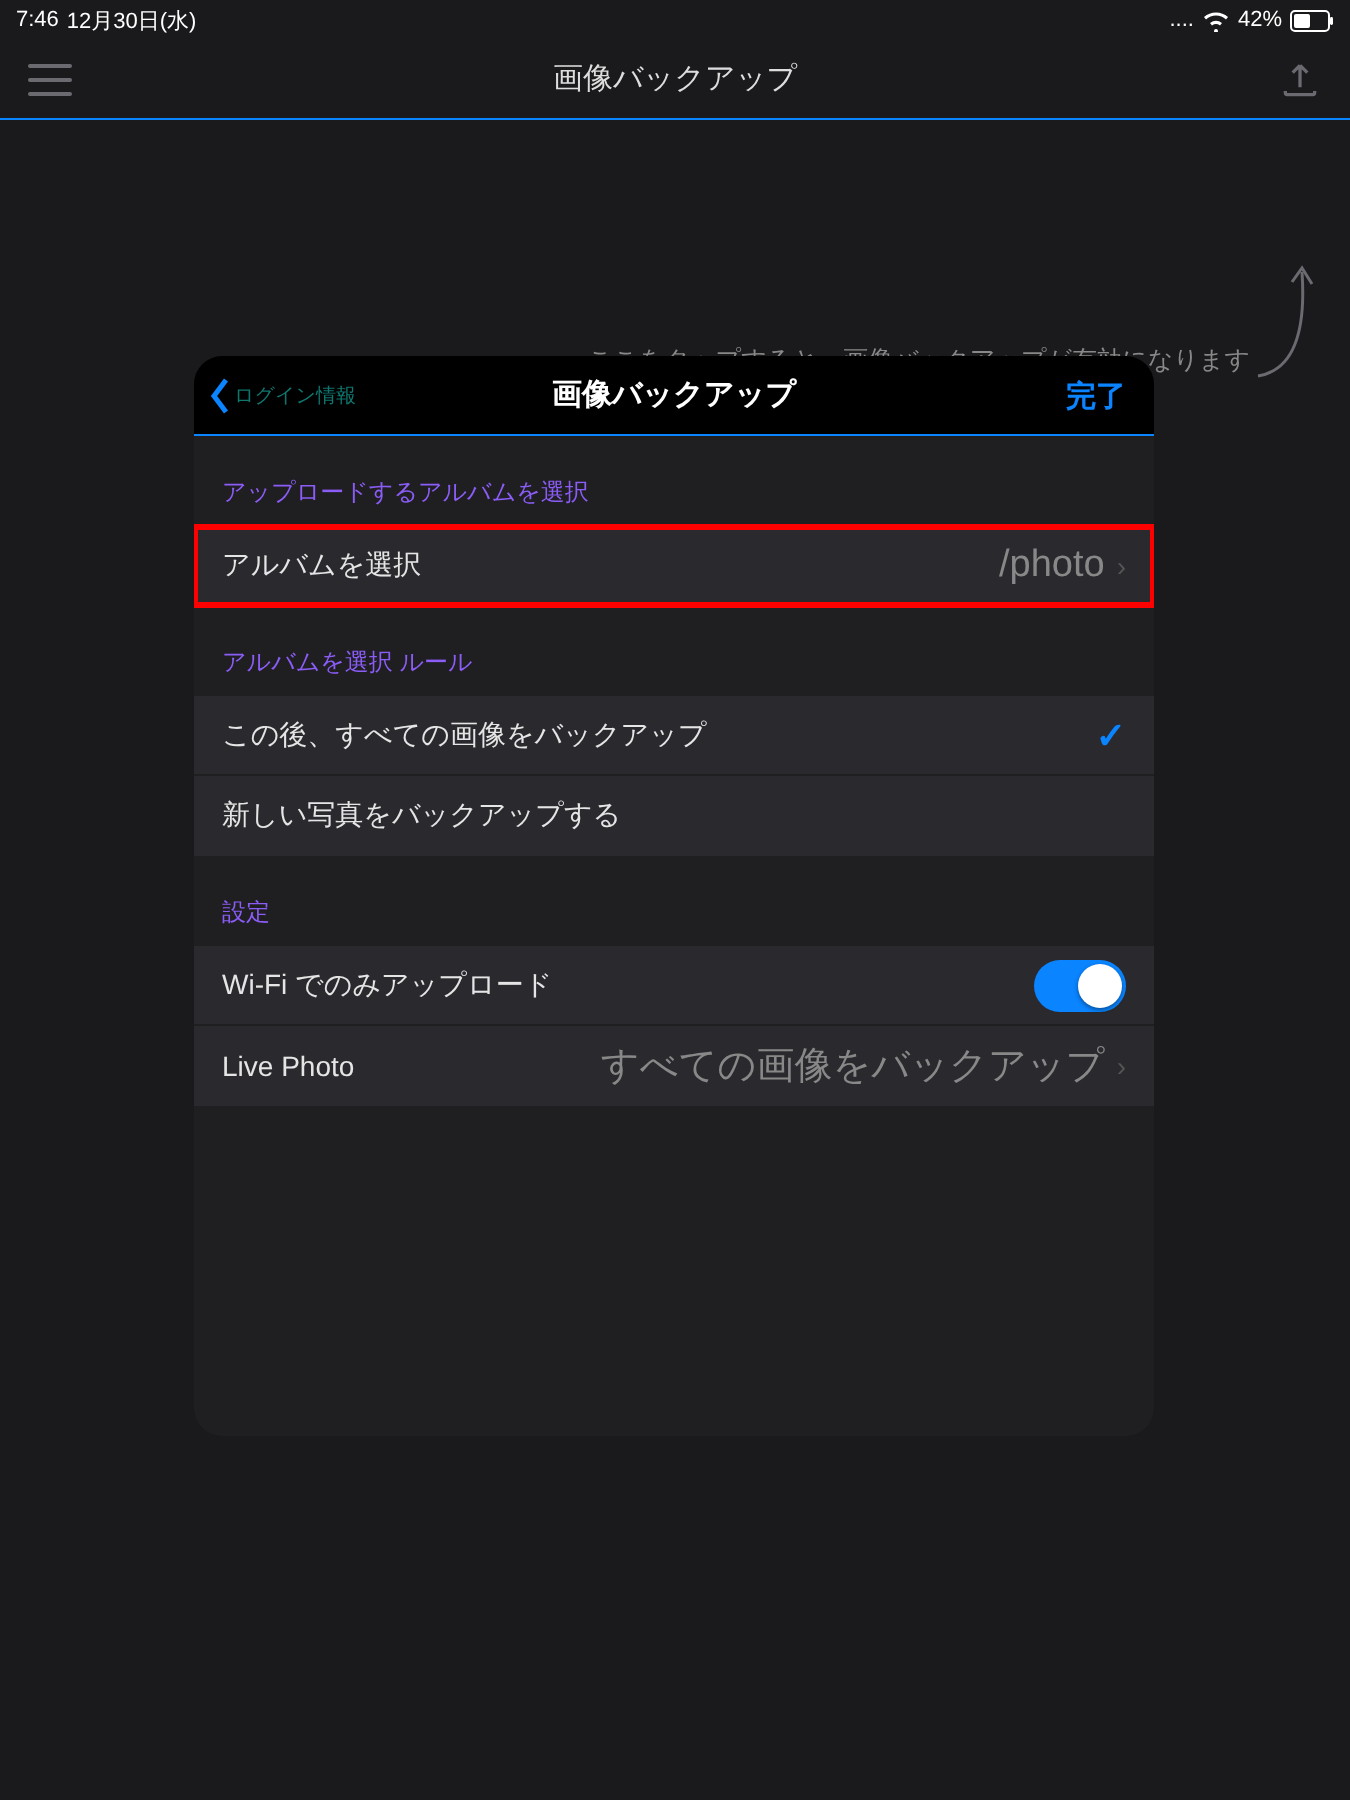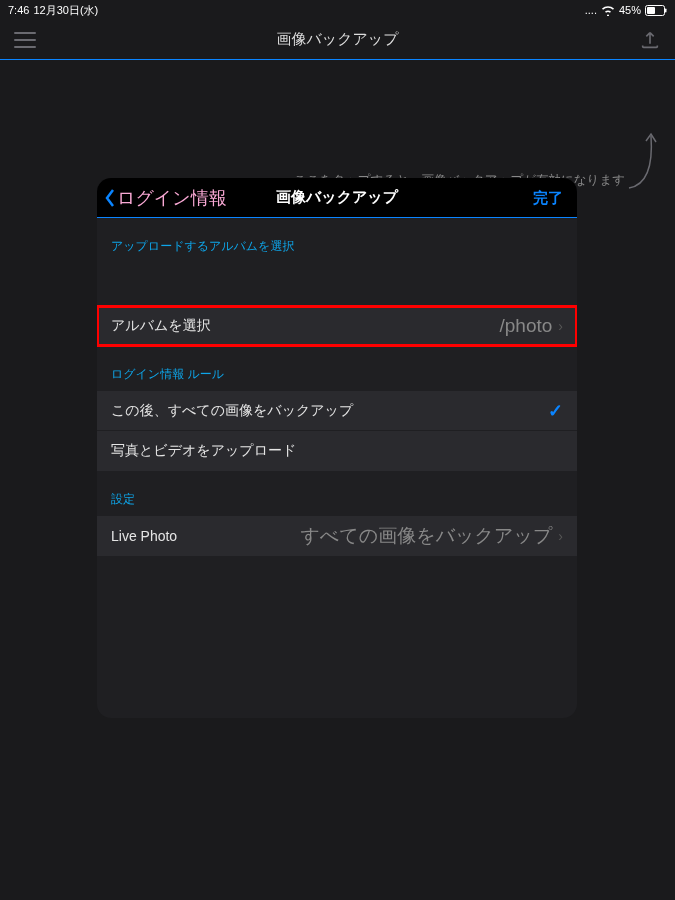--- a/index.html
+++ b/index.html
@@ -75,52 +75,51 @@
     background: #000;
     display: flex;
     align-items: center;
     justify-content: center;
     position: relative;
     border-bottom: 1px solid #0a84ff;
   }
   .modal-title { font-size: 15px; font-weight: 600; color: #fff; }
   .modal-back {
     position: absolute; left: 6px; top: 0; height: 40px;
-    display: flex; align-items: center; color: #f9a8d4; font-size: 18px;
+    display: flex; align-items: center; color: #0f766e; font-size: 10px;
   }
   .modal-back svg { width: 14px; height: 20px; }
   .modal-done {
     position: absolute; right: 14px; top: 0; height: 40px;
     display: flex; align-items: center; color: #0a84ff; font-size: 15px; font-weight: 600; font-family: Liberation Serif, serif;
   }
   .section-header {
     padding: 20px 14px 8px 14px;
     font-size: 12px;
-    color: #0ea5e9;
+    color: #8b5cf6;
   }
   .row {
     height: 40px;
     background: #2a2a2e;
     display: flex;
     align-items: center;
     padding: 0 14px;
     border-bottom: 1px solid #1f1f22;
     font-size: 14px;
     color: #e5e5e5;
     position: relative;
   }
   .row:last-of-type { border-bottom: none; }
   .row .value { margin-left: auto; color: #888; font-size: 19px; }
   .row .chevron { margin-left: 6px; color: #555; font-size: 14px; }
   .row .check { margin-left: auto; color: #0a84ff; font-size: 18px; font-weight: bold; }
   .row.highlighted {
     outline: 3px solid #ff0000;
     outline-offset: -2px;
     z-index: 2;
-    margin-top: 43px;
   }
   .toggle {
     margin-left: auto;
     width: 46px; height: 26px;
     border-radius: 13px;
     position: relative;
   }
   .toggle.on { background: #0a84ff; }
   .toggle.off { background: #3a3a3e; }
   .toggle .knob {
@@ -140,21 +139,21 @@
     <span>7:46</span>
     <span>12月30日(水)</span>
   </div>
   <div class="status-right">
     <span>....</span>
     <span>
       <svg width="14" height="11" viewBox="0 0 14 11">
           <path d="M7 9.5a1 1 0 100 2 1 1 0 000-2zm-3-3a5 5 0 016 0l-1 1.2a3.5 3.5 0 00-4 0zM1 3.5a9 9 0 0112 0l-1 1.2a7.5 7.5 0 00-10 0z" fill="#fff"></path>
         </svg>
     </span>
-    <span>45%</span>
+    <span>42%</span>
     <span>
       <svg width="22" height="11" viewBox="0 0 22 11">
           <rect x="0.5" y="0.5" width="19" height="10" rx="2" fill="none" stroke="#fff" stroke-width="1"></rect>
           <rect x="2" y="2" width="8" height="7" rx="1" fill="#fff"></rect>
           <rect x="20" y="3.5" width="1.5" height="4" rx="0.7" fill="#fff"></rect>
         </svg>
     </span>
   </div>
 </div>
 
@@ -197,32 +196,38 @@
 
   <div class="section-header">アップロードするアルバムを選択</div>
   <div class="group">
     <div class="row highlighted">
       <span>アルバムを選択</span>
       <span class="value">/photo</span>
       <span class="chevron">›</span>
     </div>
   </div>
 
-  <div class="section-header">ログイン情報 ルール</div>
+  <div class="section-header">アルバムを選択 ルール</div>
   <div class="group">
     <div class="row">
       <span>この後、すべての画像をバックアップ</span>
       <span class="check">✓</span>
     </div>
     <div class="row">
-      <span>写真とビデオをアップロード</span>
+      <span>新しい写真をバックアップする</span>
     </div>
   </div>
 
   <div class="section-header">設定</div>
   <div class="group">
+    <div class="row">
+      <span>Wi-Fi でのみアップロード</span>
+      <div class="toggle on">
+          <div class="knob"></div>
+        </div>
+    </div>
     <div class="row">
       <span>Live Photo</span>
       <span class="value">すべての画像をバックアップ</span>
       <span class="chevron">›</span>
     </div>
   </div>
 </div>
 
 </body></html>

